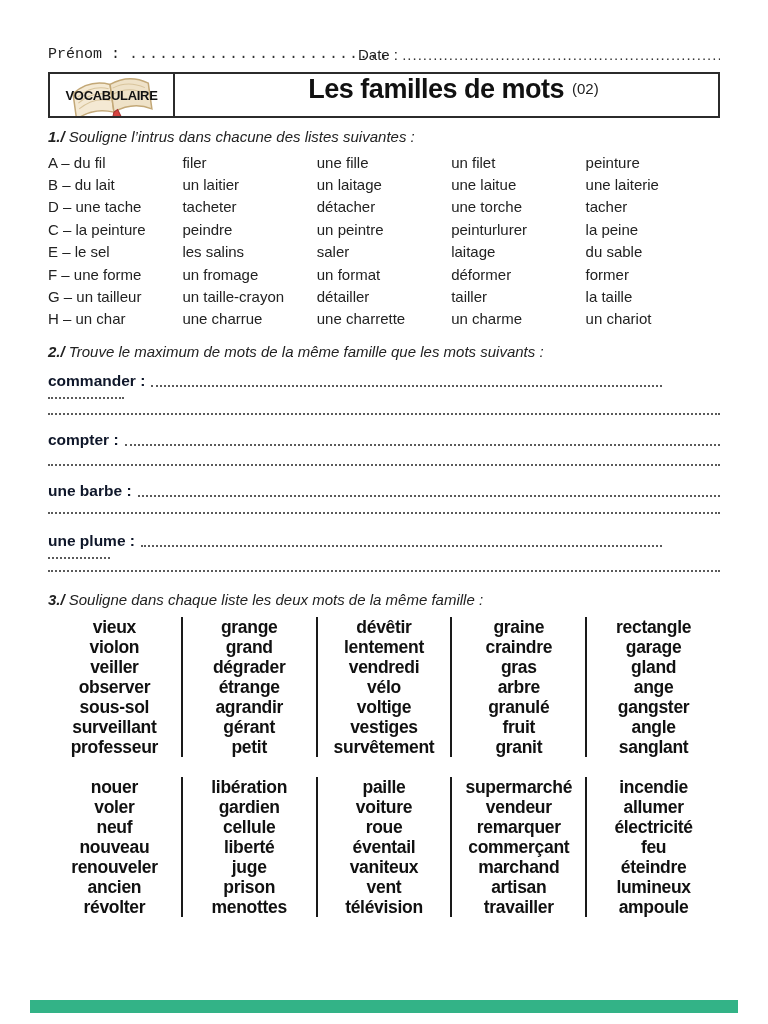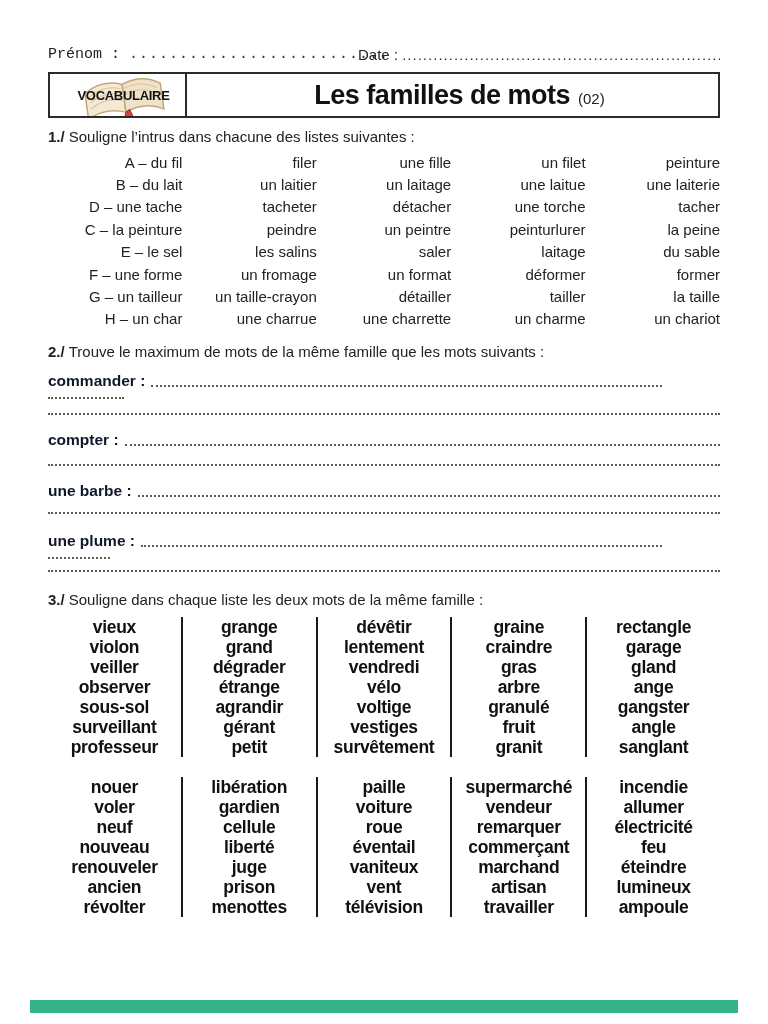--- a/index.html
+++ b/index.html
@@ -18,42 +18,42 @@
   .prenom-field { width:310px;font-family:Liberation Mono, monospace; }
   .date-field { flex:1; overflow:hidden; }
 
   
   .title-box {
     margin-top:8px; height:46px; border:2px solid #2b2b2b;
     display:flex; align-items:stretch; background:#fff;
   }
   .badge-cell {
     width:125px; border-right:2px solid #2b2b2b; position:relative;
-    display:flex; align-items:center; justify-content:center; overflow:hidden;margin-left:12px;
+    display:flex; align-items:center; justify-content:center; overflow:hidden;
   }
   .badge-cell svg { position:absolute; left:14px; top:-2px; }
   .badge-text {
     position:relative; z-index:2; font-weight:bold; font-size:13px;
     letter-spacing:-0.3px; color:#111;
   }
-  .title-cell { flex:1; display:flex; align-items:center; justify-content:center; gap:8px;margin-left:14px; }
+  .title-cell { flex:1; display:flex; justify-content:center; gap:8px;margin-left:14px; }
   .title-main { font-weight:bold; font-size:27px; letter-spacing:-0.5px; color:#111; }
   .title-num { font-size:15px; color:#222; padding-top:6px; }
 
   
-  .ex-heading { font-size:15px; line-height:18px; color:#222; }
+  .ex-heading { font-size:15px; line-height:18px; color:#222;font-style:italic; }
   .ex-heading .exnum { font-weight:bold; margin-right:4px; }
   .ex1-heading { margin-top:10px; }
   .ex2-heading { margin-top:13px; }
   .ex3-heading { margin-top:19px; }
 
   
   .ex1-table { width:100%; table-layout:fixed; border-collapse:collapse; margin-top:5px; }
   .ex1-table td {
-    text-align:right; font-size:15px; color:#222;
+    text-align:left; font-size:15px; color:#222;
     height:22.4px; vertical-align:middle; white-space:nowrap;
   }
 
   
   .fill-line { display:flex; align-items:flex-end; }
   .word-label { font-size:15.5px; color:#0f172a; white-space:nowrap; padding-right:6px; line-height:19px;font-weight:bold; }
   .leader { flex:1; border-bottom:2px dotted #5a5a5a; margin-bottom:3px; }
   .leader.short-end { margin-right:58px; }
   .wrap-dots { width:76px; border-bottom:2px dotted #5a5a5a; height:9px; }
   .wrap-dots.small { width:62px; }

